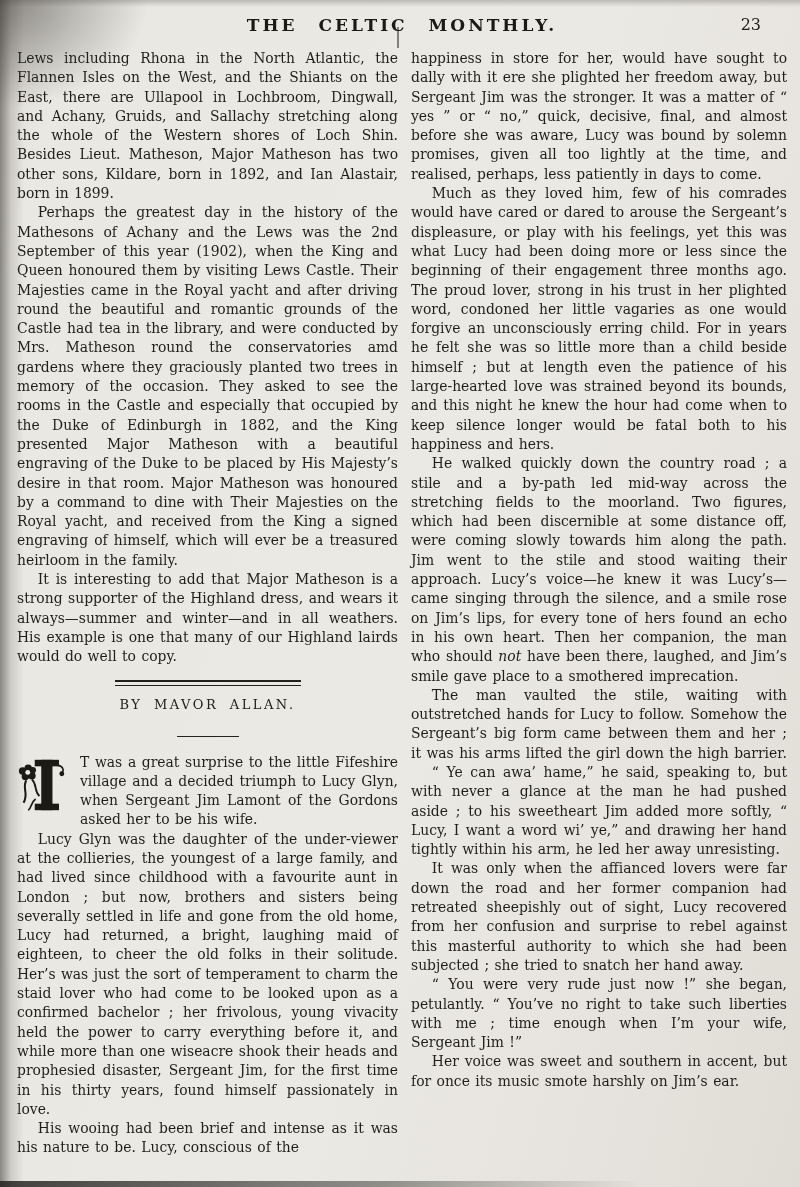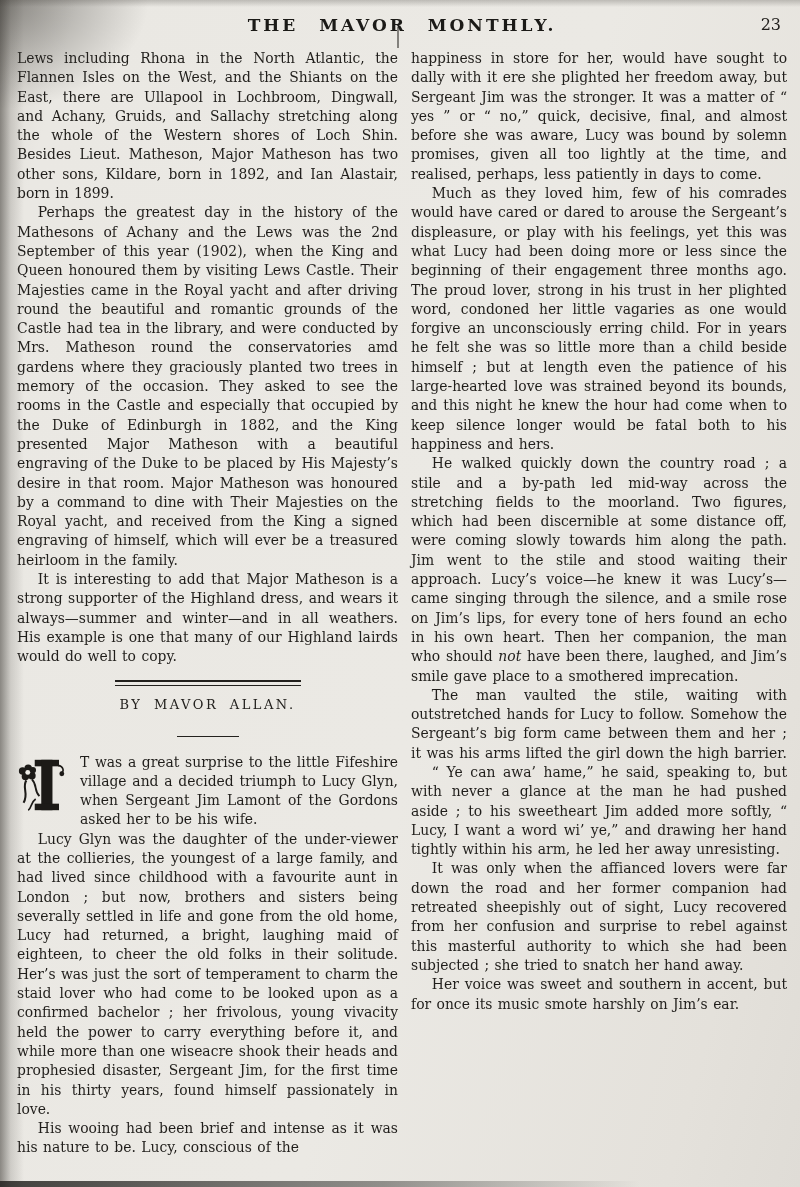--- a/index.html
+++ b/index.html
@@ -20,21 +20,21 @@
     background:linear-gradient(to bottom,rgba(70,67,62,0.28),rgba(70,67,62,0));pointer-events:none;}
   .edge-bottom{position:absolute;left:0;bottom:0;width:640px;height:6px;
     background:linear-gradient(to right,rgba(35,34,31,0.85),rgba(35,34,31,0.45) 60%,rgba(35,34,31,0));pointer-events:none;}
   .center-mark{position:absolute;left:397px;top:27px;width:2px;height:21px;background:rgba(45,43,40,0.55);}
 
   header{position:relative;height:30px;margin-bottom:9px;}
   .journal-title{
     text-align:center;font-weight:700;font-size:17px;letter-spacing:3px;word-spacing:12px;
     color:#1b1a17;padding-top:5px;
   }
-  .page-number{position:absolute;right:6px;top:5px;font-size:16px;color:#23211e;}
+  .page-number{position:absolute;right:26px;top:5px;font-size:16px;color:#23211e;}
 
   .columns{display:flex;gap:13px;align-items:flex-start;}
   .col{box-sizing:border-box;}
   .col-left{width:381px;flex:0 0 381px;}
   .col-right{flex:1 1 auto;}
 
   .para{
     margin:0;text-align:justify;
     font-size:13.9px;line-height:19.3px;word-spacing:1px;
   }
@@ -63,21 +63,21 @@
 <body>
 
 <div class="page">
   <div class="edge-left"></div>
   <div class="corner-tl"></div>
   <div class="edge-top"></div>
   <div class="edge-bottom"></div>
   <div class="center-mark"></div>
 
   <header>
-    <div class="journal-title">THE MAVOR MONTHLY.</div>
+    <div class="journal-title">THE CELTIC MONTHLY.</div>
     <div class="page-number">23</div>
   </header>
 
   <div class="columns">
 
     <div class="col col-left">
       <div>
           <p class="para">Lews including Rhona in the North Atlantic, the Flannen Isles on the West, and the Shiants on the East, there are Ullapool in Lochbroom, Dingwall, and Achany, Gruids, and Sallachy stretching along the whole of the Western shores of Loch Shin.  Besides Lieut. Matheson, Major Matheson has two other sons, Kildare, born in 1892, and Ian Alastair, born in 1899.</p>
           <p class="para indent">Perhaps the greatest day in the history of the Mathesons of Achany and the Lews was the 2nd September of this year (1902), when the King and Queen honoured them by visiting Lews Castle.  Their Majesties came in the Royal yacht and after driving round the beautiful and romantic grounds of the Castle had tea in the library, and were conducted by Mrs. Matheson round the conservatories amd gardens where they graciously planted two trees in memory of the occasion.  They asked to see the rooms in the Castle and especially that occupied by the Duke of Edinburgh in 1882, and the King presented Major Matheson with a beautiful engraving of the Duke to be placed by His Majesty’s desire in that room.  Major Matheson was honoured by a command to dine with Their Majesties on the Royal yacht, and received from the King a signed engraving of himself, which will ever be a treasured heirloom in the family.</p>
           <p class="para indent">It is interesting to add that Major Matheson is a strong supporter of the Highland dress, and wears it always—summer and winter—and in all weathers.  His example is one that many of our Highland lairds would do well to copy.</p>
@@ -121,18 +121,19 @@
     </div>
 
     <div class="col col-right">
       <div>
           <p class="para">happiness in store for her, would have sought to dally with it ere she plighted her freedom away, but Sergeant Jim was the stronger.  It was a matter of “ yes ” or “ no,” quick, decisive, final, and almost before she was aware, Lucy was bound by solemn promises, given all too lightly at the time, and realised, perhaps, less patiently in days to come.</p>
           <p class="para indent">Much as they loved him, few of his comrades would have cared or dared to arouse the Sergeant’s displeasure, or play with his feelings, yet this was what Lucy had been doing more or less since the beginning of their engagement three months ago.  The proud lover, strong in his trust in her plighted word, condoned her little vagaries as one would forgive an unconsciously erring child.  For in years he felt she was so little more than a child beside himself ; but at length even the patience of his large-hearted love was strained beyond its bounds, and this night he knew the hour had come when to keep silence longer would be fatal both to his happiness and hers.</p>
           <p class="para indent">He walked quickly down the country road ; a stile and a by-path led mid-way across the stretching fields to the moorland.  Two figures, which had been discernible at some distance off, were coming slowly towards him along the path.  Jim went to the stile and stood waiting their approach.  Lucy’s voice—he knew it was Lucy’s—came singing through the silence, and a smile rose on Jim’s lips, for every tone of hers found an echo in his own heart.  Then her companion, the man who should <em>not</em> have been there, laughed, and Jim’s smile gave place to a smothered imprecation.</p>
           <p class="para indent">The man vaulted the stile, waiting with outstretched hands for Lucy to follow.  Somehow the Sergeant’s big form came between them and her ; it was his arms lifted the girl down the high barrier.</p>
           <p class="para indent">“ Ye can awa’ hame,” he said, speaking to, but with never a glance at the man he had pushed aside ; to his sweetheart Jim added more softly, “ Lucy, I want a word wi’ ye,” and drawing her hand tightly within his arm, he led her away unresisting.</p>
           <p class="para indent">It was only when the affianced lovers were far down the road and her former companion had retreated sheepishly out of sight, Lucy recovered from her confusion and surprise to rebel against this masterful authority to which she had been subjected ; she tried to snatch her hand away.</p>
+          <p class="para indent">“ You were very rude just now !” she began, petulantly.  “ You’ve no right to take such liberties with me ; time enough when I’m your wife, Sergeant Jim !”</p>
           <p class="para indent">Her voice was sweet and southern in accent, but for once its music smote harshly on Jim’s ear.</p>
         </div>
     </div>
 
   </div>
 </div>
 
 </body></html>

